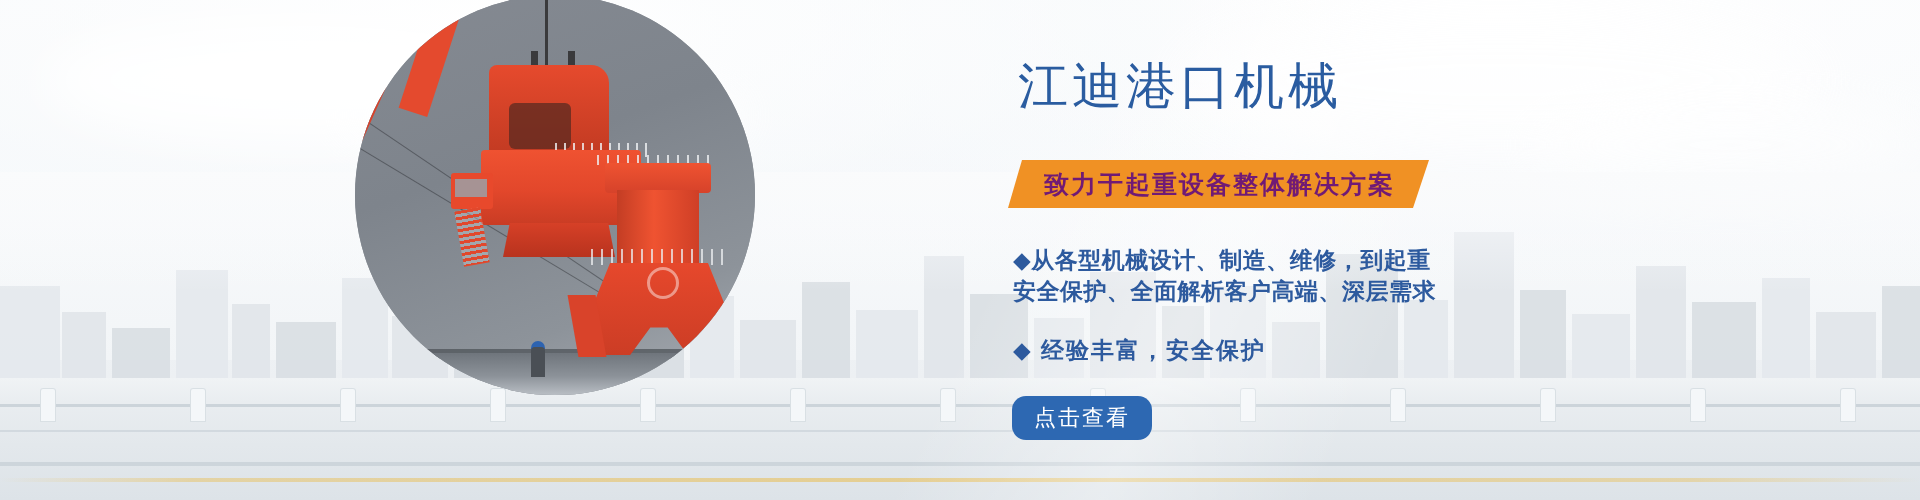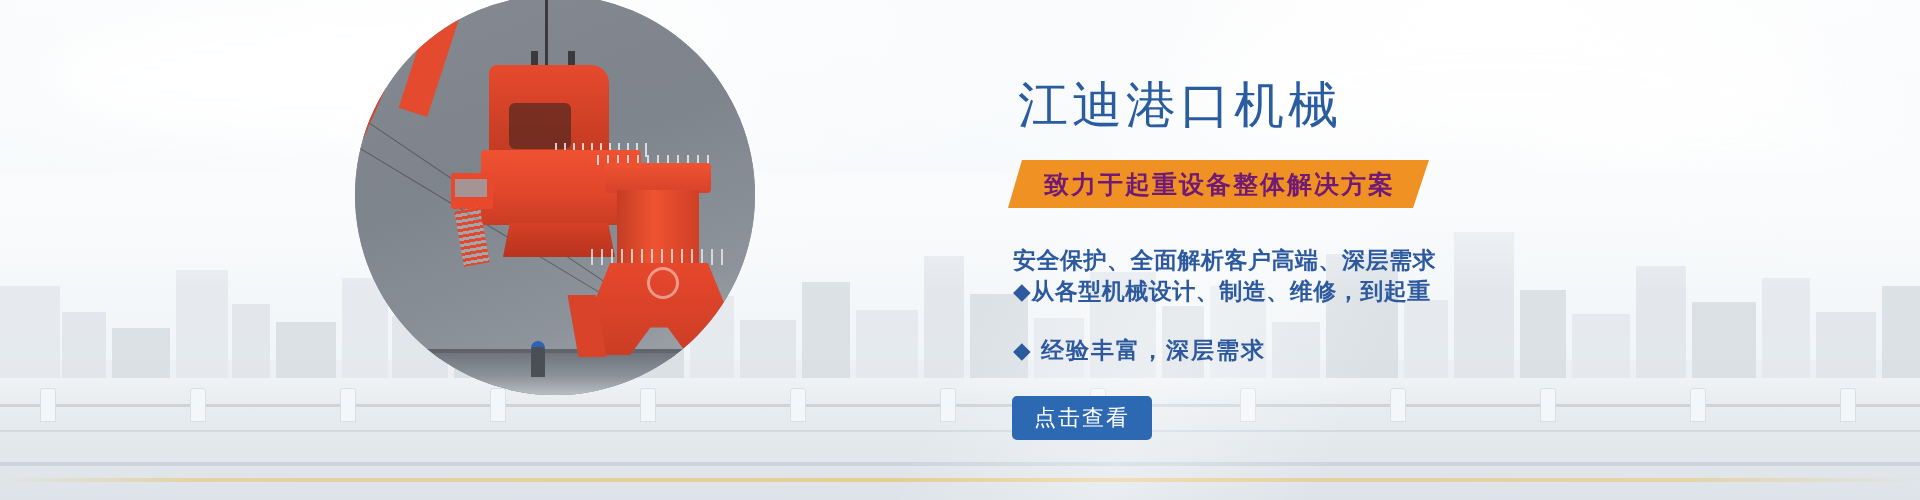--- a/index.html
+++ b/index.html
@@ -299,21 +299,21 @@
   .content {
     position: absolute;
     left: 1018px;
     top: 0;
     width: 620px;
     height: 500px;
   }
   .headline {
     position: absolute;
     left: 0;
-    top: 76px;
+    top: 57px;
     font-size: 50px;
     line-height: 58px;
     letter-spacing: 4px;
     font-weight: 400;
     color: #2a5ca0;
     white-space: nowrap;
   }
   .ribbon {
     position: absolute;
     left: -10px;
@@ -356,21 +356,21 @@
   .cta {
     position: absolute;
     left: -6px;
     top: 396px;
     display: inline-flex;
     align-items: center;
     justify-content: center;
     width: 140px;
     height: 44px;
     background: #2d68b2;
-    border-radius: 5px;
+    border-radius: 14px;
     border: none;
     cursor: pointer;
     padding: 0;
   }
   .cta span {
     font-size: 22px;
     letter-spacing: 2px;
     color: #ffffff;
     font-weight: 400;
   }
@@ -486,25 +486,25 @@
   <div class="content">
 
     <div class="headline">江迪港口机械</div>
 
     <div class="ribbon">
       <span>致力于起重设备整体解决方案</span>
     </div>
 
     <div class="bullets">
       <div class="bullet-group1">
+        <div class="bullet-line">◆从各型机械设计、制造、维修，到起重</div>
         <div class="bullet-line">安全保护、全面解析客户高端、深层需求</div>
-        <div class="bullet-line">◆从各型机械设计、制造、维修，到起重</div>
       </div>
       <div class="bullet-group2">
-        <div class="bullet-line">◆ 经验丰富，深层需求</div>
+        <div class="bullet-line">◆ 经验丰富，安全保护</div>
       </div>
     </div>
 
     <button class="cta">
       <span>点击查看</span>
     </button>
 
   </div>
 </div>
 

